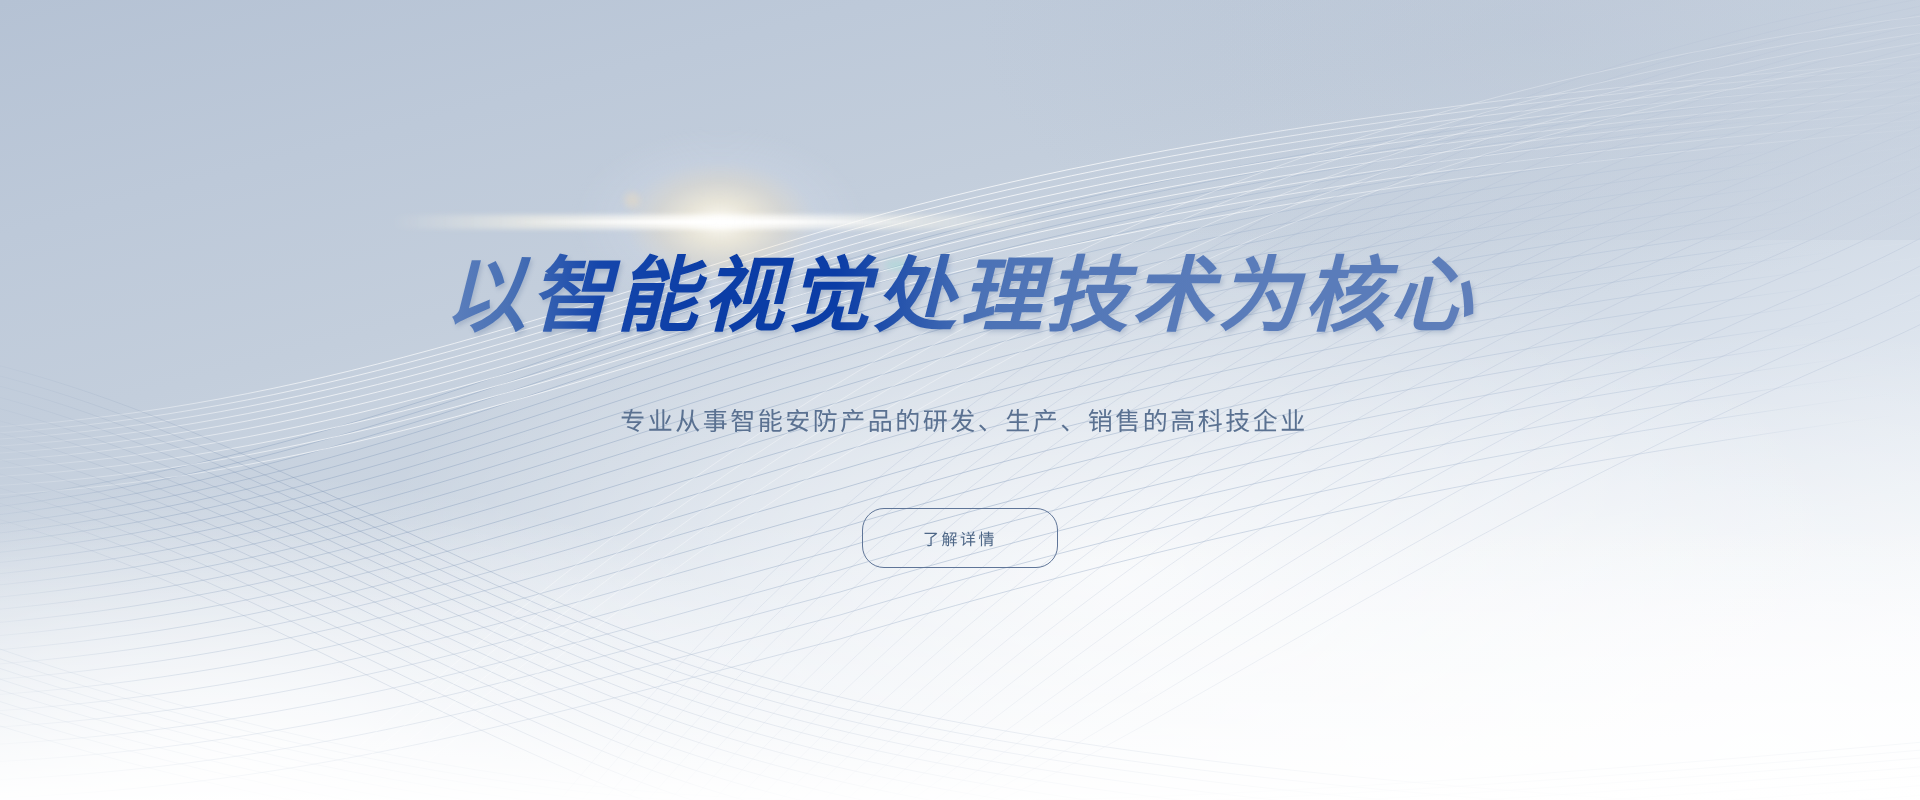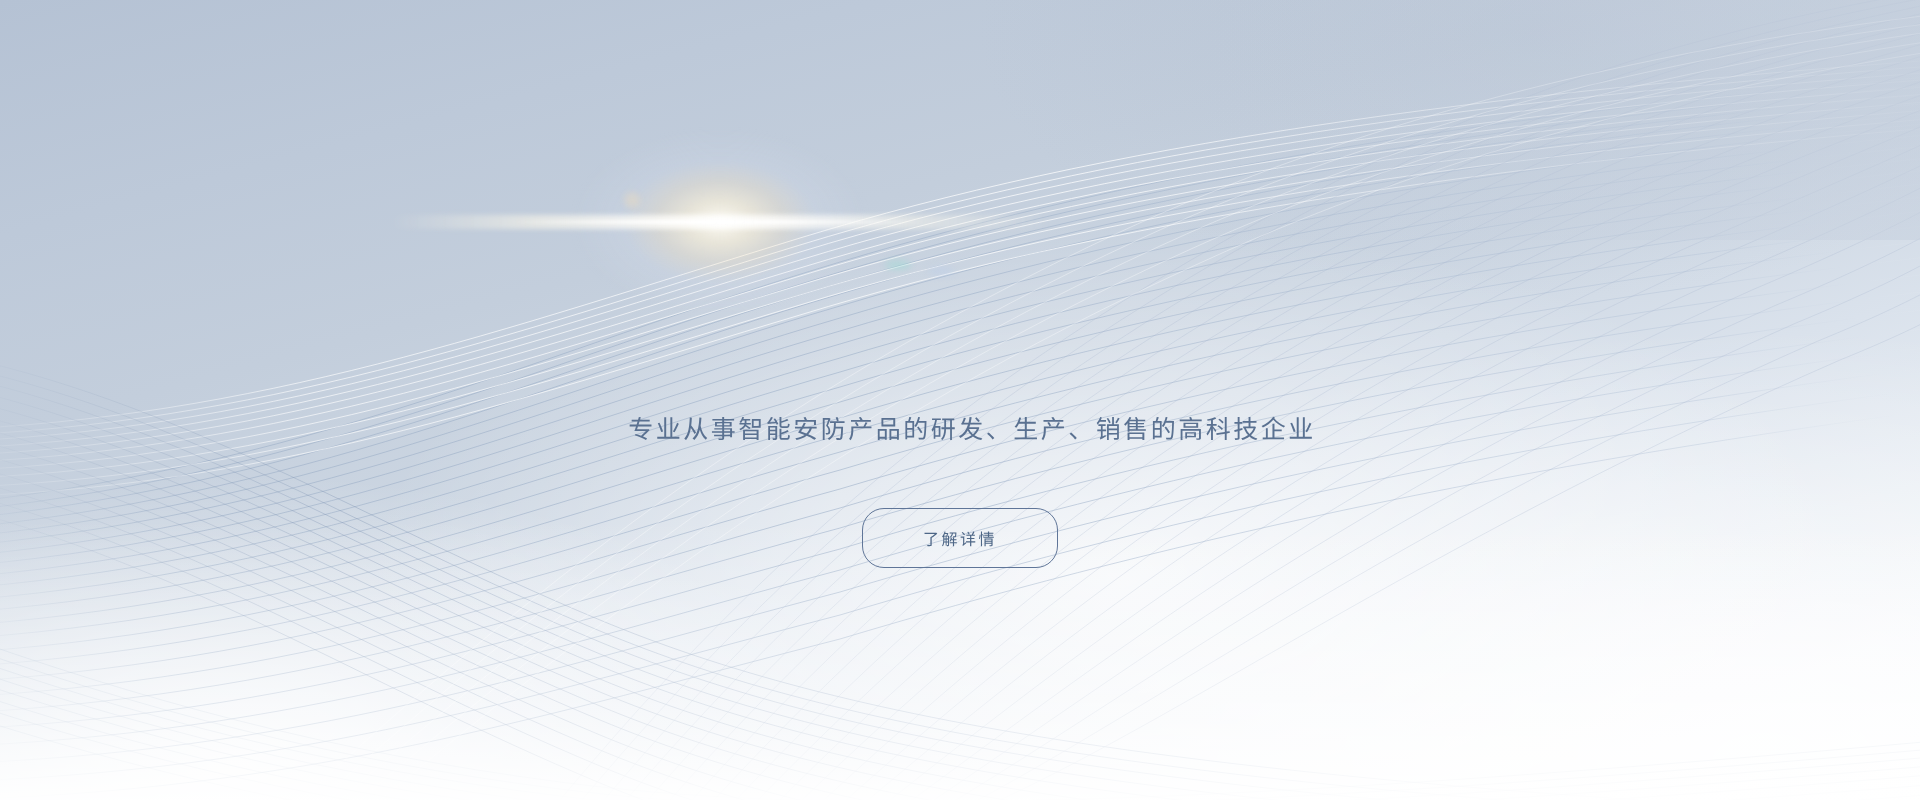--- a/index.html
+++ b/index.html
@@ -91,21 +91,21 @@
       #5478b8 62%,
       #5a7cba 78%,
       #5a7cba 92%,
       #607fba 100%);
     -webkit-background-clip:text;background-clip:text;
     color:transparent;-webkit-text-fill-color:transparent;
     filter:drop-shadow(2px 3px 2px rgba(70,95,140,.22));
   }
 
   .hero-sub{
-    margin:12px;position:absolute;top:400px;left:50%;transform:translateX(-50%);
+    margin:4px;position:absolute;top:400px;left:50%;transform:translateX(-50%);
     white-space:nowrap;
     font-size:25px;line-height:34px;font-weight:400;letter-spacing:2.5px;
     color:#5a7191;
   }
 
   .hero-btn{
     position:absolute;top:508px;left:50%;transform:translateX(-50%);
     width:196px;height:60px;box-sizing:border-box;
     display:flex;align-items:center;justify-content:center;
     border:1.4px solid #5f7598;border-radius:22px;
@@ -268,19 +268,20 @@
     <div class="flare-core"></div>
     <div class="flare-streak"></div>
     <div class="flare-streak2"></div>
     <div class="flare-ghost ghost-a"></div>
     <div class="flare-ghost ghost-b"></div>
     <div class="flare-ghost ghost-c"></div>
   </div>
 
   <div class="content">
 
+    <h1 class="hero-title">以智能视觉处理技术为核心</h1>
 
     <p class="hero-sub">专业从事智能安防产品的研发、生产、销售的高科技企业</p>
 
     <button class="hero-btn">了解详情</button>
 
   </div>
 </div>
 
 </body></html>

